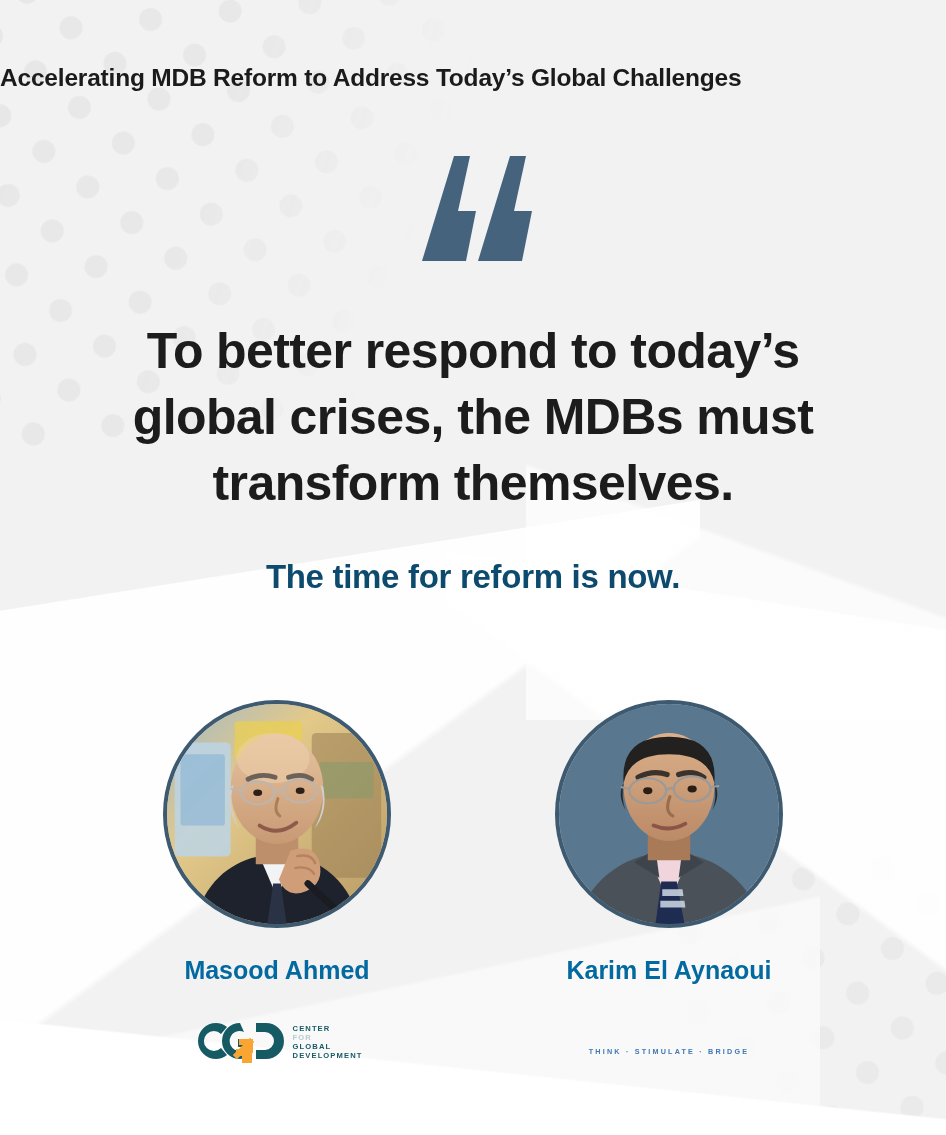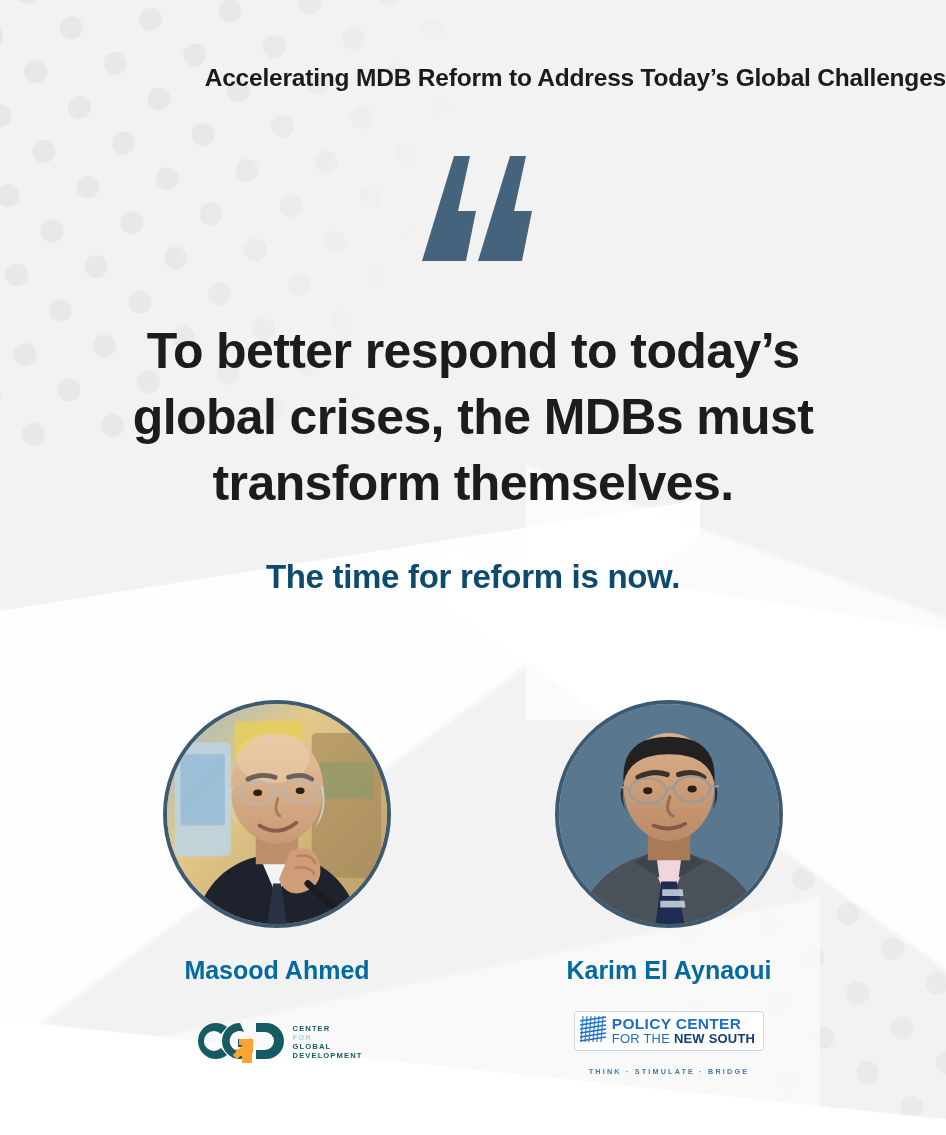--- a/index.html
+++ b/index.html
@@ -56,21 +56,21 @@
             background:linear-gradient(168deg, rgba(255,255,255,0) 40%, #fafafa 41%);
             opacity:.85; }
   .facet-e{ right:0; top:300px; width:420px; height:420px;
             background:linear-gradient(200deg, rgba(255,255,255,0) 55%, #fbfbfb 56%); }
 
   
   #content{ position:relative; z-index:5; width:946px; height:1135px; }
 
   .header-title{
     position:absolute; top:64px; left:0; width:946px;
-    text-align:right;
+    text-align:left;
     font-size:24.5px; font-weight:bold; color:#1b1b1b;
     letter-spacing:-.2px;
   }
 
   .quote-mark{
     position:absolute; top:156px; left:0; width:946px;
     text-align:center;
     height:120px;
   }
   .quote-mark svg{ display:inline-block; }
@@ -292,33 +292,19 @@
           <ellipse cx="138" cy="88" rx="4.8" ry="3.6" fill="#2a1e14"></ellipse>
 
           <path d="M115 96 q-6 16 3 20" stroke="#9a6d4d" stroke-width="3.2" fill="none" stroke-linecap="round"></path>
 
           <path d="M98 126 q17 7 33 -2" stroke="#8a5547" stroke-width="4" fill="none" stroke-linecap="round"></path>
         </svg>
       </div>
       <div class="person-name">Karim El Aynaoui</div>
       <div class="logo-slot">
         <div class="pcns">
-          <div class="pcns-box">
-            <span>
-              <svg width="26" height="26" viewBox="0 0 26 26" aria-hidden="true">
-                <g stroke="#1b6fc4" stroke-width="1.3">
-                  <path d="M0 5 L26 1 M0 9 L26 5 M0 13 L26 9 M0 17 L26 13 M0 21 L26 17 M0 25 L26 21"></path>
-                  <path d="M3 0 L1 26 M7 0 L5 26 M11 0 L9 26 M15 0 L13 26 M19 0 L17 26 M23 0 L21 26" opacity=".8"></path>
-                </g>
-              </svg>
-            </span>
-            <div class="pcns-text">
-              <span class="pcns-l1">POLICY CENTER</span>
-              <span class="pcns-l2"><span>FOR THE </span><b>NEW SOUTH</b></span>
-            </div>
-          </div>
           <div class="pcns-tag">THINK · STIMULATE · BRIDGE</div>
         </div>
       </div>
     </div>
 
   </div>
 </div>
 
 </body></html>

